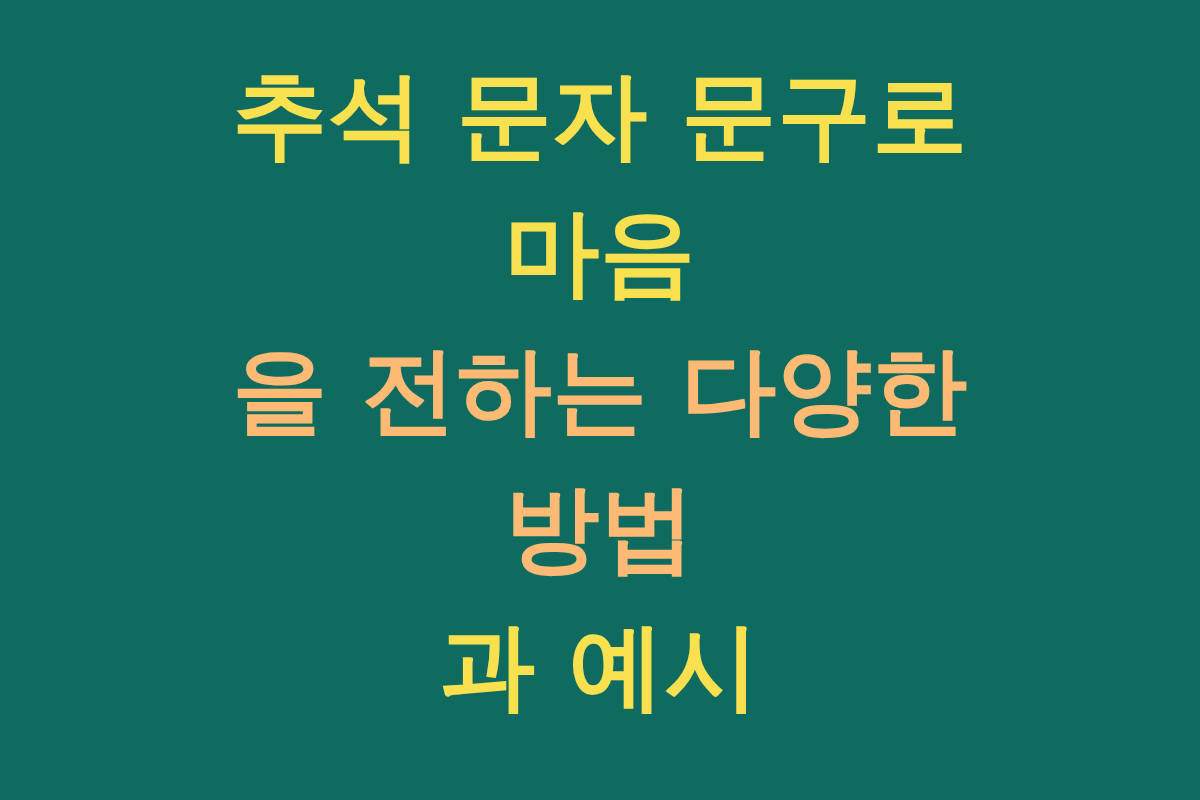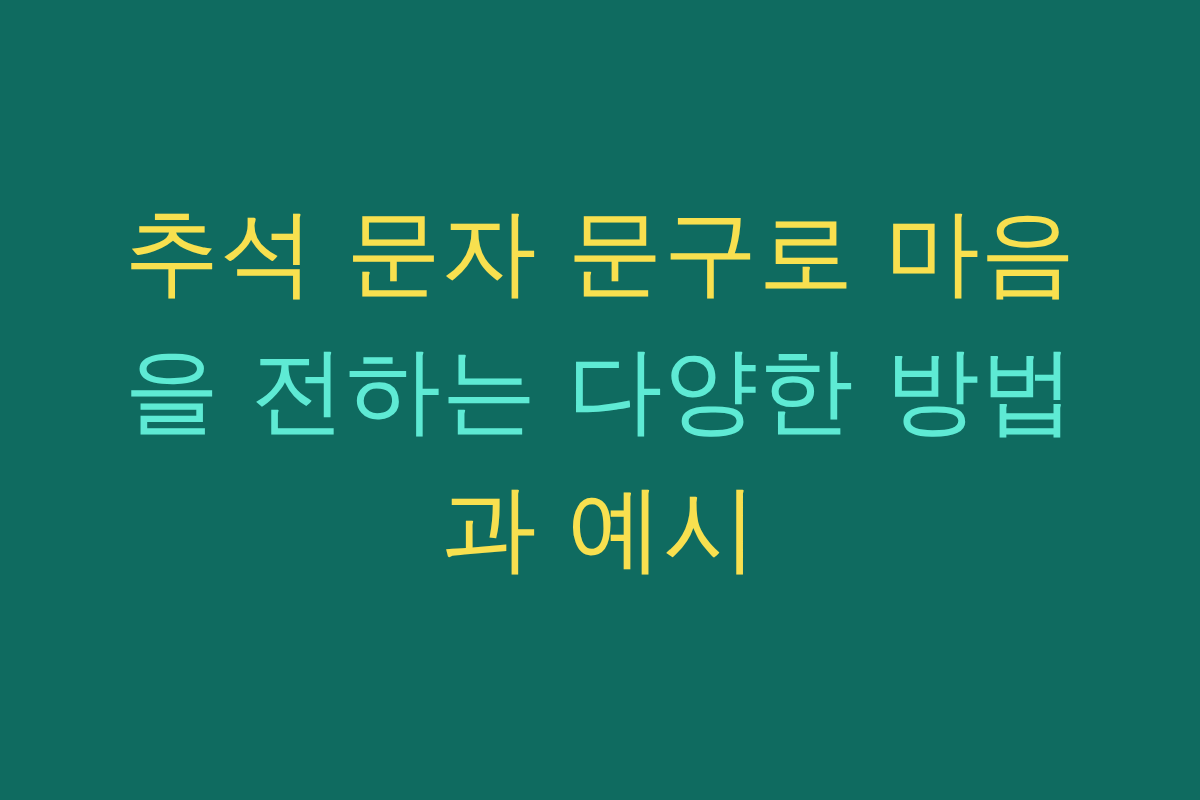--- a/index.html
+++ b/index.html
@@ -34,36 +34,36 @@
     
     transform: translateY(-8px);
   }
 
   .headline-text {
     display: block;
     margin: 0;
     color: #F8E04F;               
     font-family: "DejaVu Sans", "Liberation Sans", sans-serif;
     font-size: 95px;
-    font-weight: 400;
+    font-weight: 700;
     line-height: 1.45;
     letter-spacing: 0.5px;
     word-break: keep-all;
     
     -webkit-font-smoothing: antialiased;
     text-rendering: geometricPrecision;
   }
 </style>
 </head>
 <body>
 
 <div class="thumbnail-card" style="background: rgb(15, 107, 96);">
 
   <div class="headline-block">
 
     <span class="headline-text" style="color: rgb(248, 224, 79);">추석 문자 문구로 마음</span>
 
-    <span class="headline-text" style="color: #5eead4;">을 전하는 다양한 방법</span>
+    <span class="headline-text" style="color: #fdba74;">을 전하는 다양한 방법</span>
 
     <span class="headline-text" style="color: rgb(248, 224, 79); text-align: center;">과 예시</span>
 
   </div>
 </div>
 
 </body></html>

